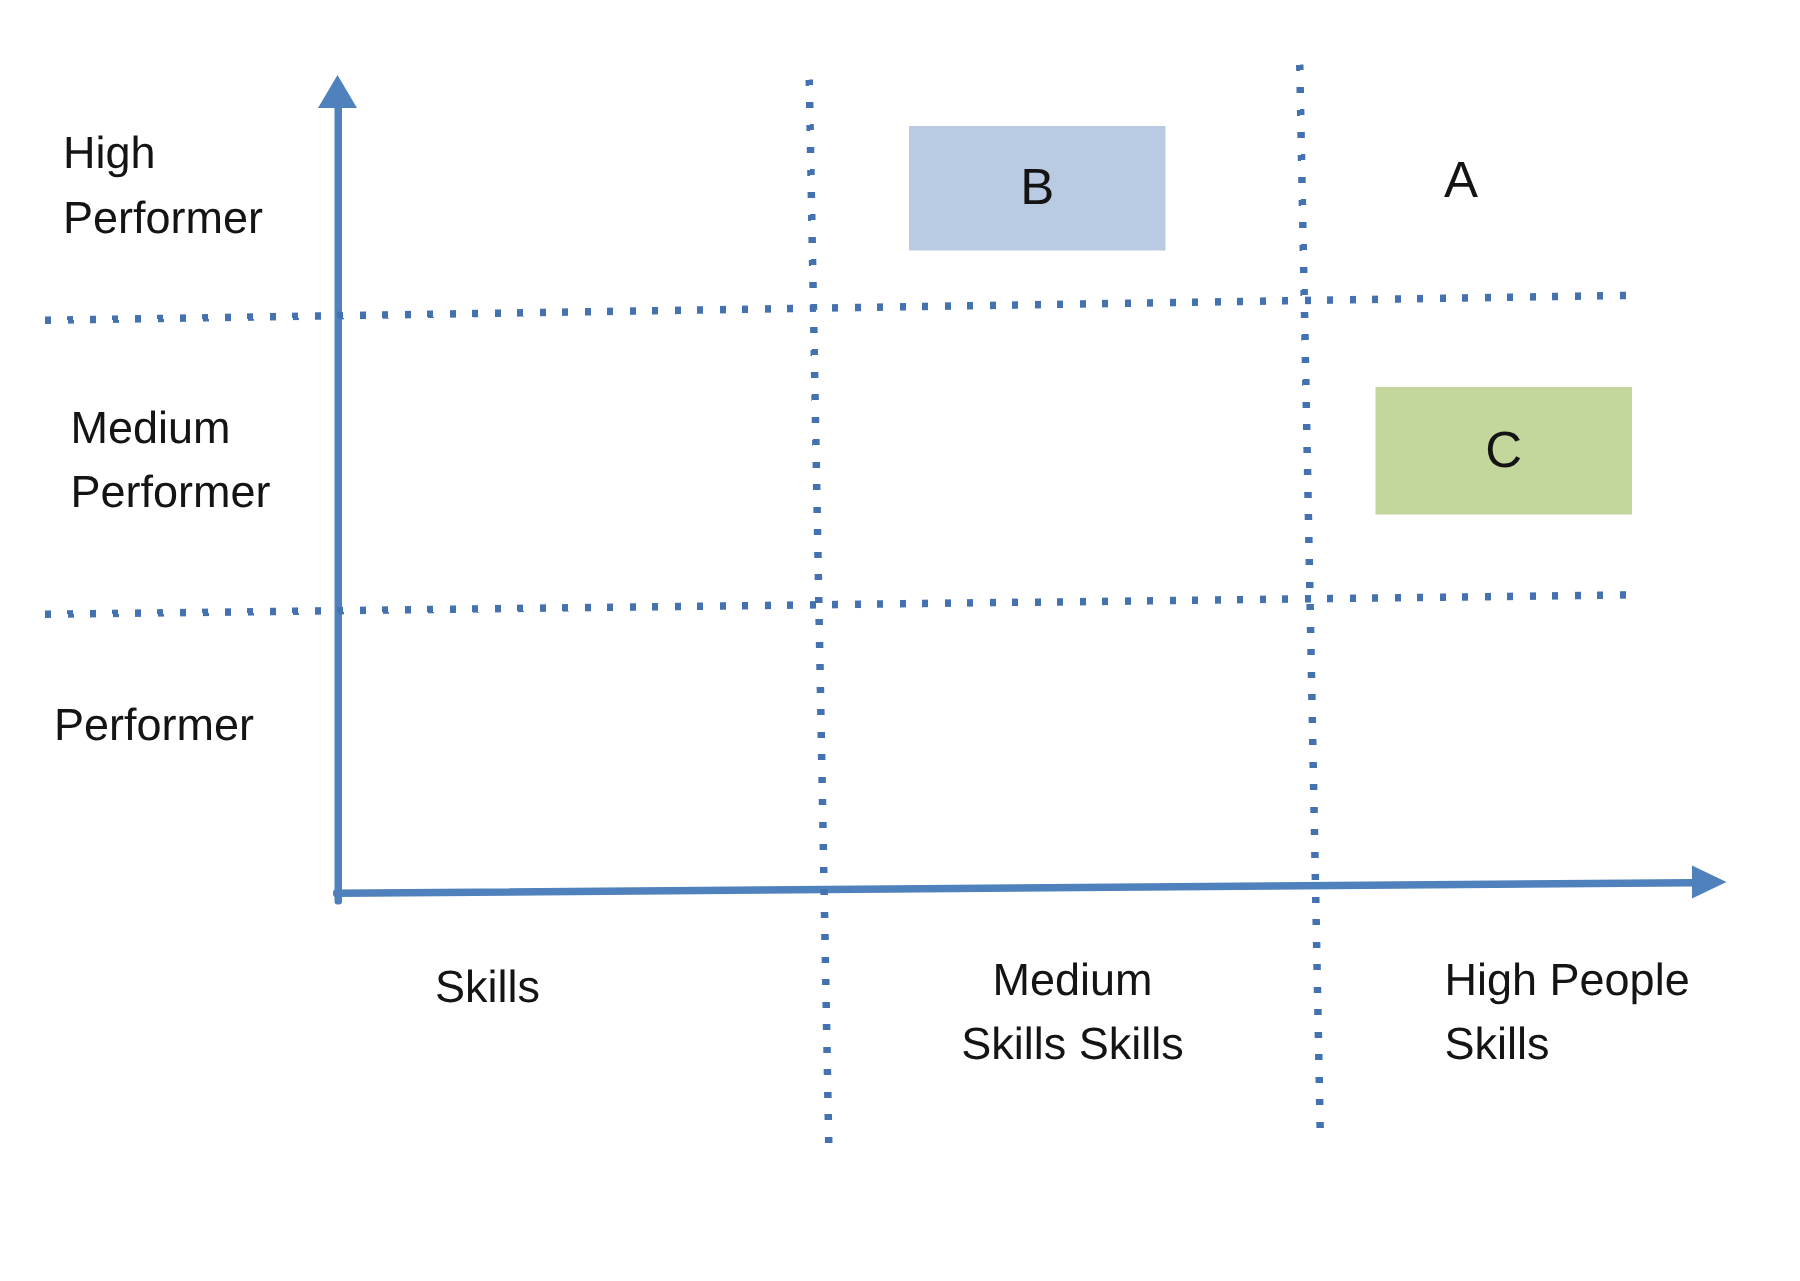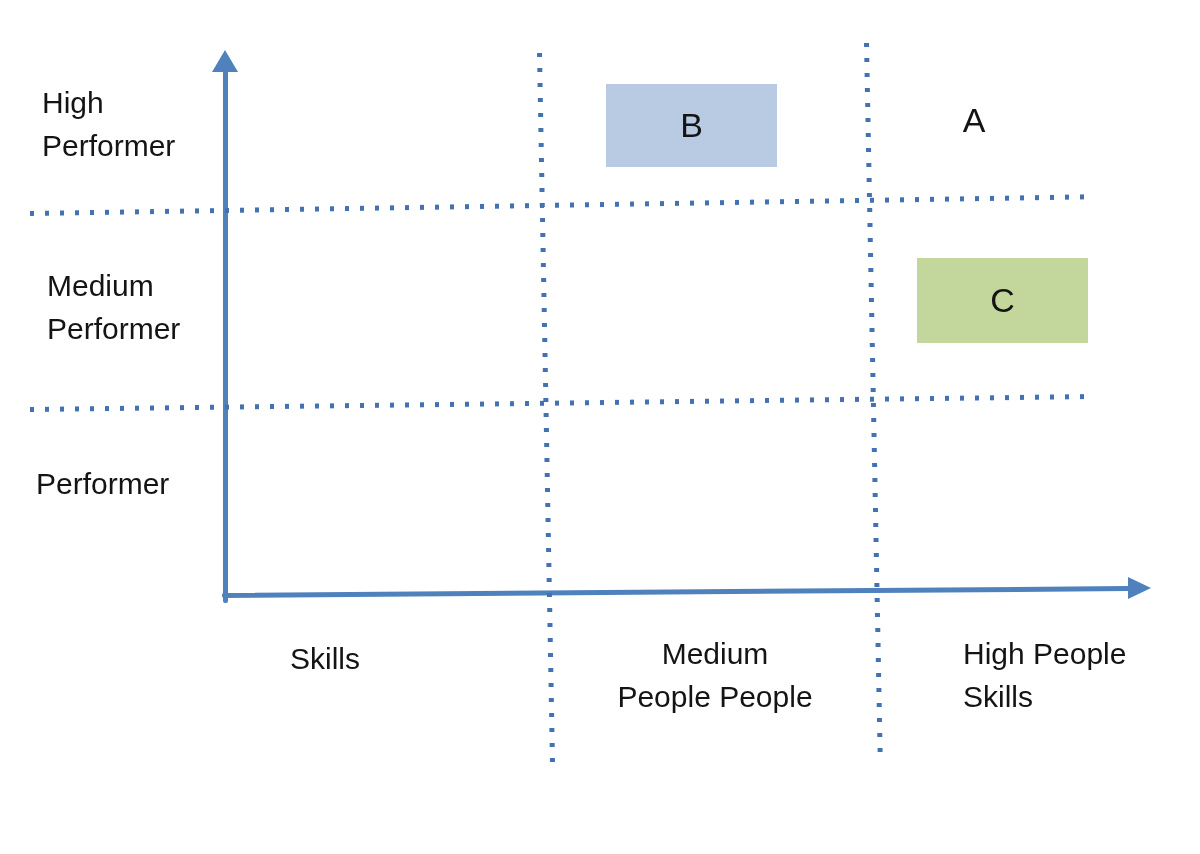--- a/index.html
+++ b/index.html
@@ -81,21 +81,21 @@
   </div>
   <div class="tier-label row-low">
     <span>Performer</span>
   </div>
 
   <div class="tier-label col-low">
     <span>Skills</span>
   </div>
   <div class="tier-label col-medium">
     <span>Medium</span>
-    <span>People People</span>
+    <span>Skills Skills</span>
   </div>
   <div class="tier-label col-high">
     <span>High People</span>
     <span>Skills</span>
   </div>
 
   <div class="item-text item-a">A</div>
   <div class="item-box box-b">
     <span>B</span>
   </div>

